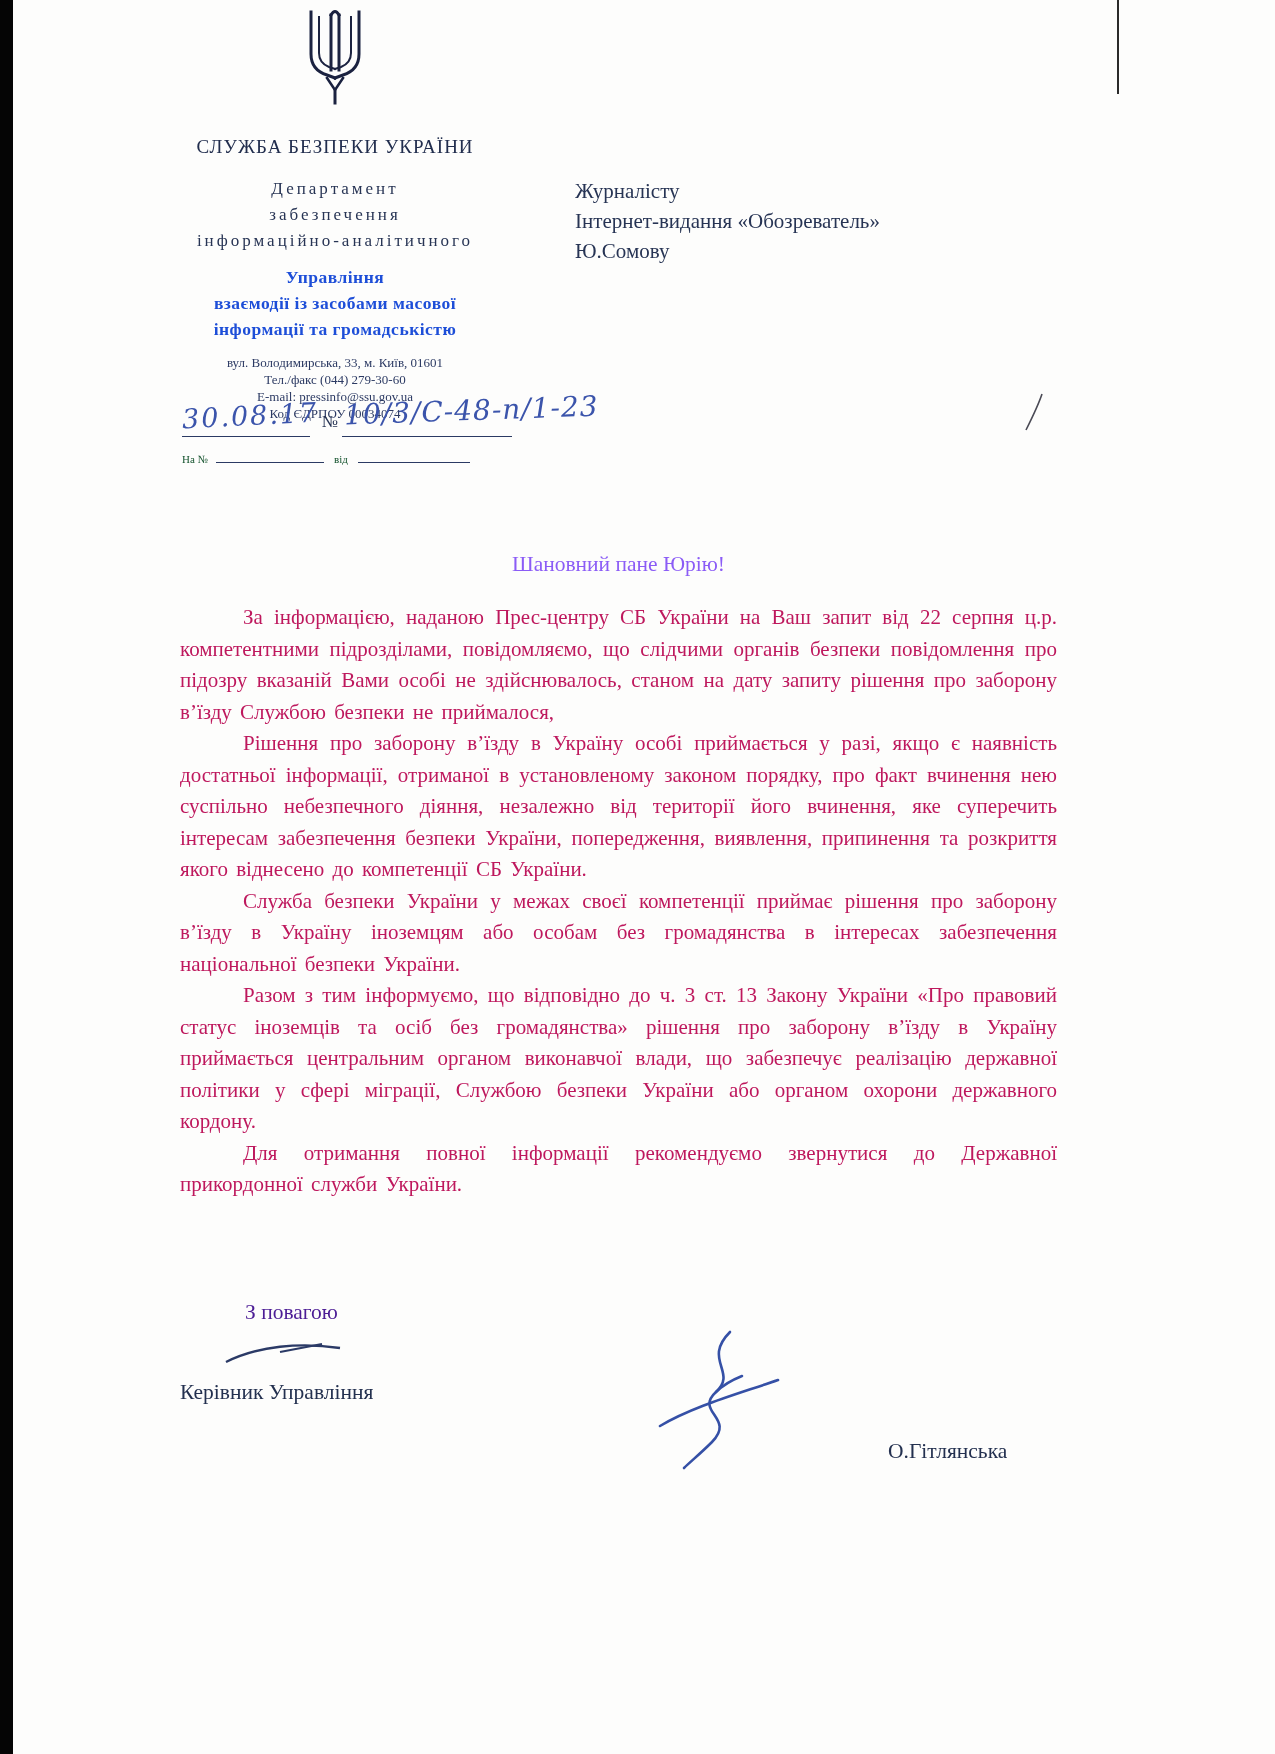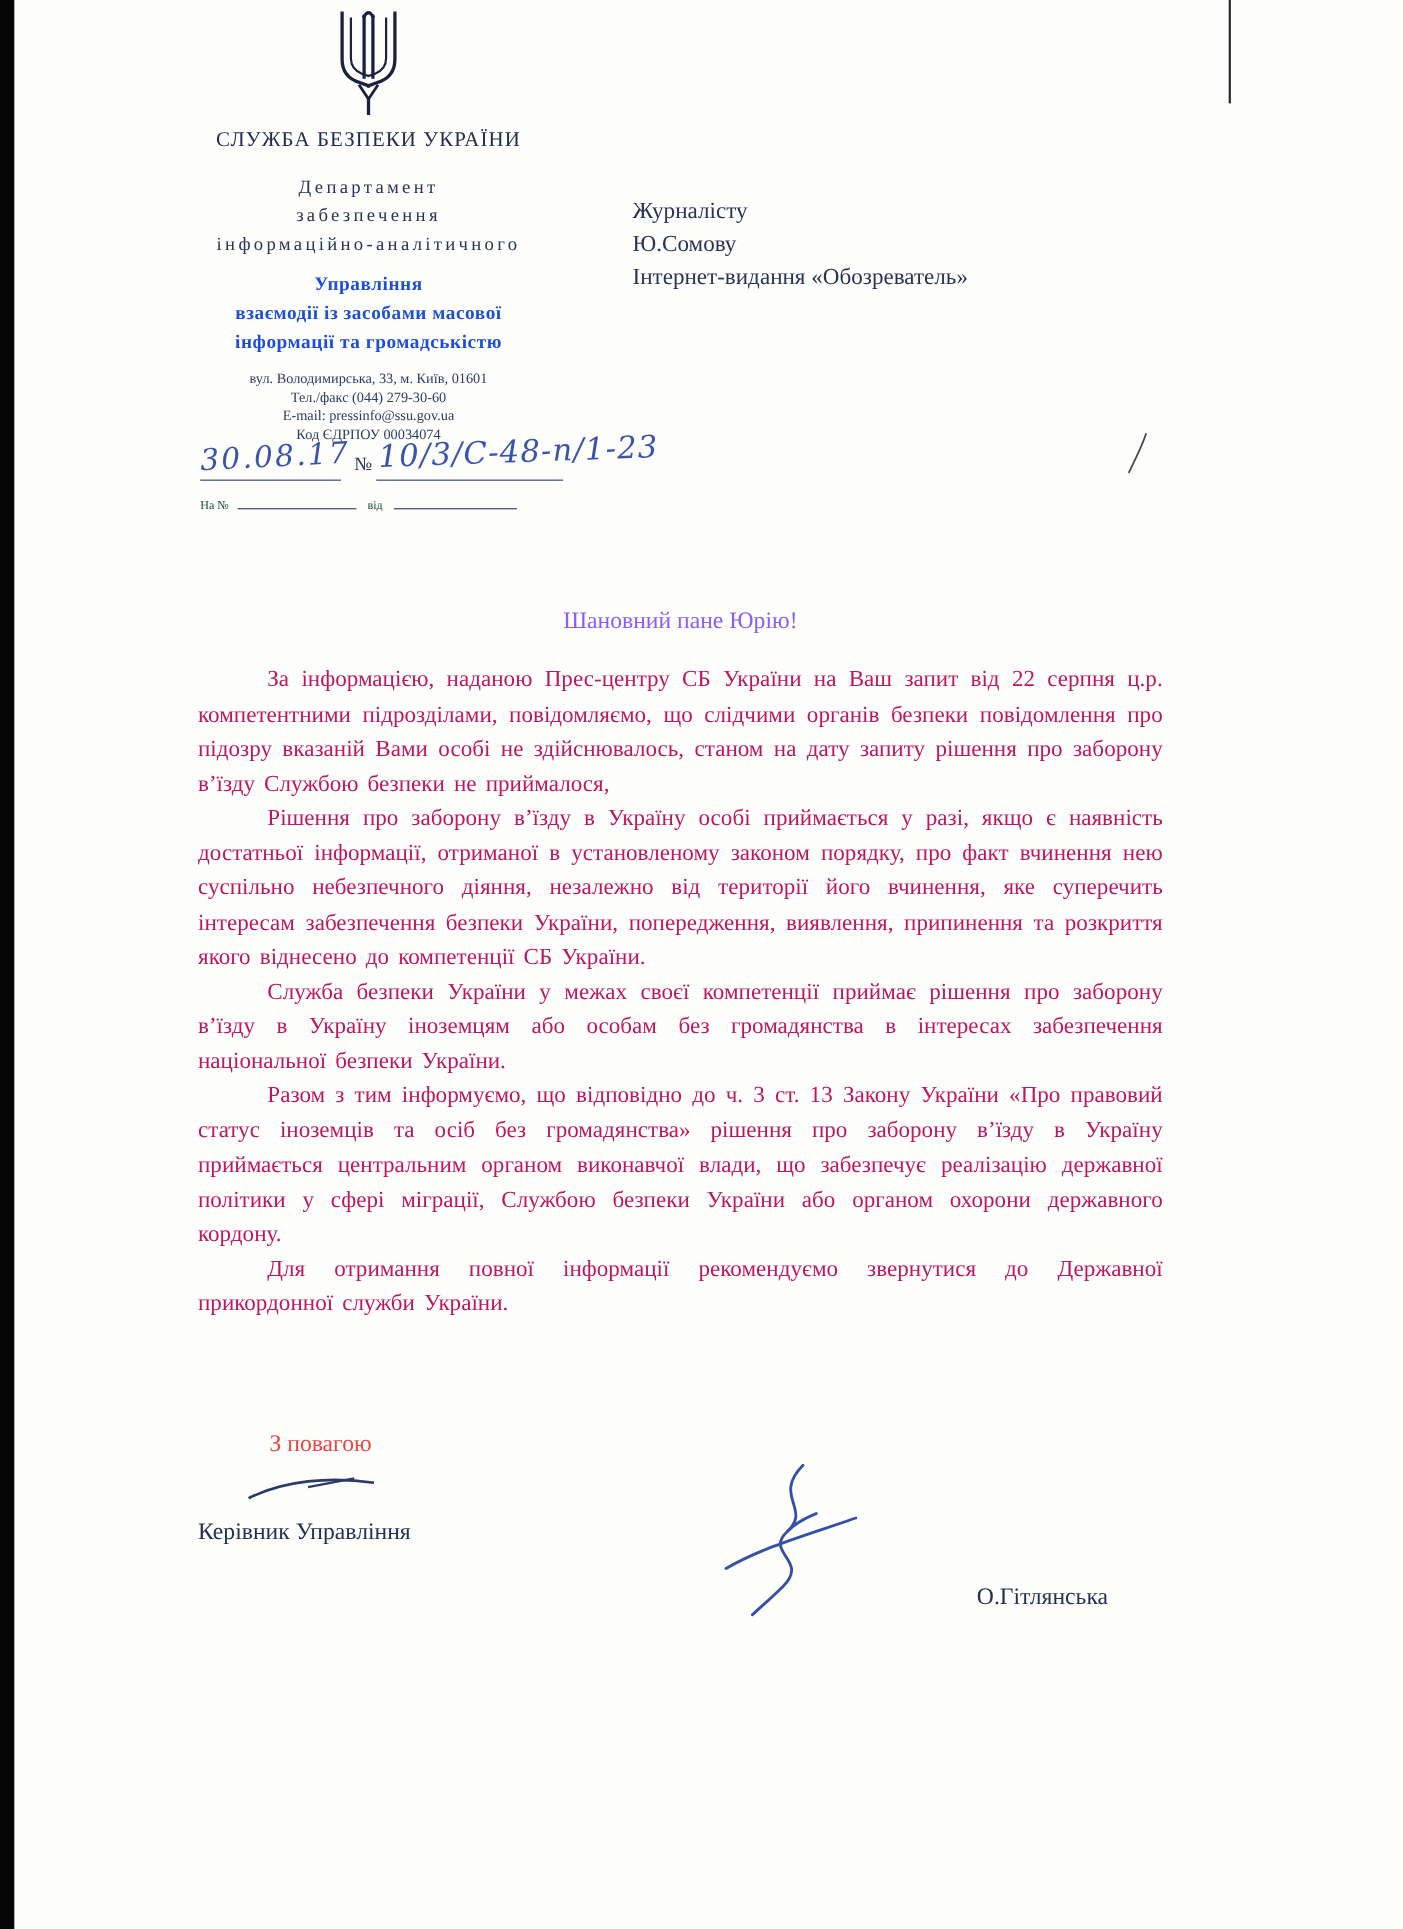--- a/index.html
+++ b/index.html
@@ -13,21 +13,21 @@
     overflow:hidden;
   }
   
   .edge-left{position:absolute;left:0;top:0;width:13px;height:1754px;background:#050505;}
   .edge-right-line{position:absolute;left:1117px;top:0;width:2px;height:94px;background:#2a2a2a;}
   .stray-mark{position:absolute;left:1022px;top:392px;width:24px;height:40px;}
 
   
   .letterhead{position:absolute;left:145px;top:8px;width:380px;text-align:center;}
   .emblem{display:inline-block;margin-bottom:6px;}
-  .org-name{font-size:19px;letter-spacing:1px;margin-top:0;color:#222e4e;}
+  .org-name{font-size:19px;letter-spacing:1px;margin-top:20px;color:#222e4e;}
   .dept{margin-top:18px;font-size:17px;letter-spacing:3px;line-height:26px;color:#273454;}
   .division{margin-top:10px;font-size:17.5px;font-weight:bold;letter-spacing:.5px;line-height:26px;color:#1d4ed8;}
   .address{margin-top:12px;font-size:13px;line-height:17px;color:#2c3a63;}
 
   
   .recipient{position:absolute;left:575px;top:176px;font-size:21px;line-height:30px;color:#273454;}
 
   
   .ref-line{position:absolute;left:182px;top:398px;width:520px;height:48px;font-size:16px;}
   .hand{font-style:italic;color:#3b54ab;font-family:"DejaVu Serif","Liberation Serif",serif;}
@@ -41,21 +41,21 @@
   .blank{display:inline-block;border-bottom:1.4px solid #2b3a63;height:14px;vertical-align:baseline;}
   .blank-1{width:108px;margin:0 10px 0 8px;}
   .blank-2{width:112px;margin-left:10px;}
 
   
   .salutation{position:absolute;left:180px;top:552px;width:877px;text-align:center;font-size:21.5px;color:#8b5cf6;}
   .body-text{position:absolute;left:180px;top:602px;width:877px;font-size:21px;line-height:31.5px;
     text-align:justify;word-spacing:3px;color:#be185d;}
   .body-text p{margin:0;text-indent:63px;}
 
-  .closing{position:absolute;left:245px;top:1300px;font-size:21.5px;color:#ef4444;}
+  .closing{position:absolute;left:245px;top:1300px;font-size:21.5px;color:#4c1d95;}
   .sig-title{position:absolute;left:180px;top:1380px;font-size:21.5px;color:#23304f;}
   .sig-name{position:absolute;left:888px;top:1439px;font-size:21.5px;color:#23304f;}
   .sig-flourish{position:absolute;left:222px;top:1336px;width:130px;height:34px;}
   .sig-main{position:absolute;left:638px;top:1326px;width:160px;height:150px;}
 </style>
 </head>
 <body>
 
 <div class="page">
 
@@ -95,22 +95,22 @@
     <div class="address">
       <div>вул.  Володимирська,  33,  м.  Київ,  01601</div>
       <div>Тел./факс  (044)  279-30-60</div>
       <div>E-mail:  pressinfo@ssu.gov.ua</div>
       <div>Код  ЄДРПОУ  00034074</div>
     </div>
   </div>
 
   <div class="recipient">
     <div>Журналісту</div>
+    <div>Інтернет-видання «Обозреватель»</div>
     <div>Ю.Сомову</div>
-    <div>Інтернет-видання «Обозреватель»</div>
   </div>
 
   <div class="ref-line">
     <span class="hand hand-date">30.08.17</span>
     <span class="date-underline"></span>
     <span class="no-sign">№</span>
     <span class="hand hand-num">10/3/С-48-п/1-23</span>
     <span class="num-underline"></span>
   </div>
 

